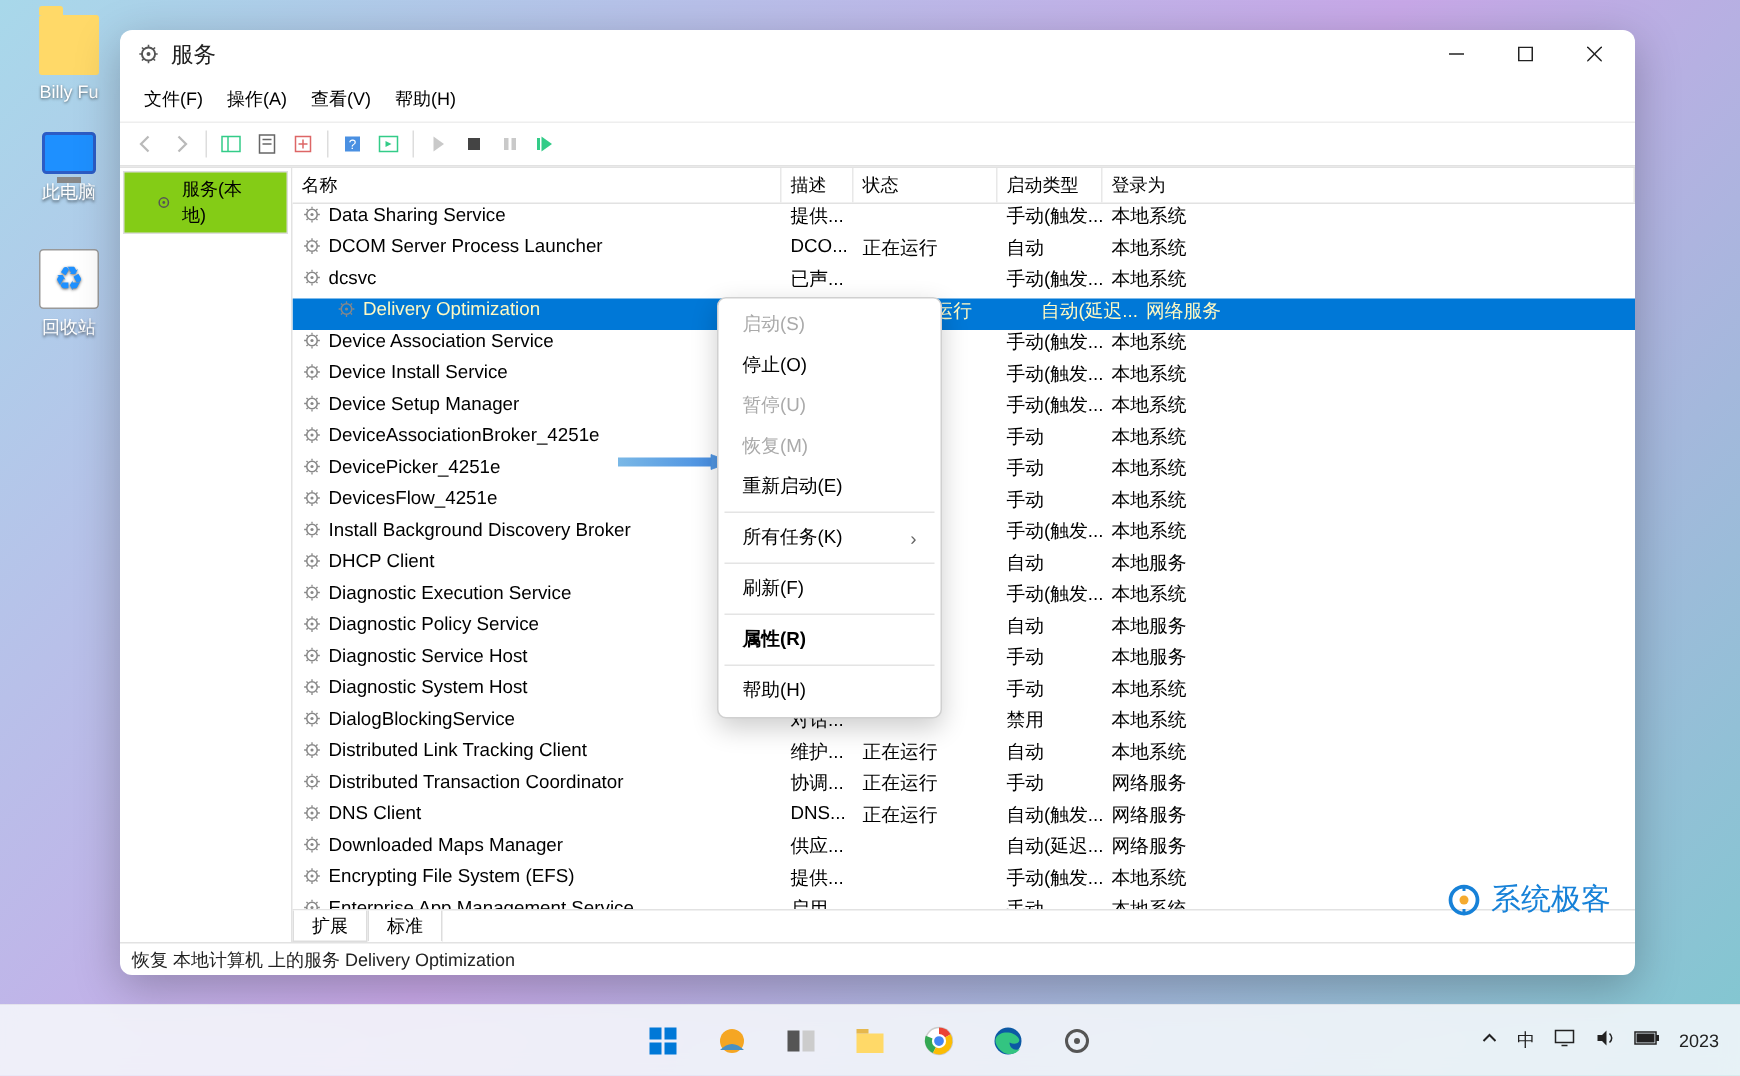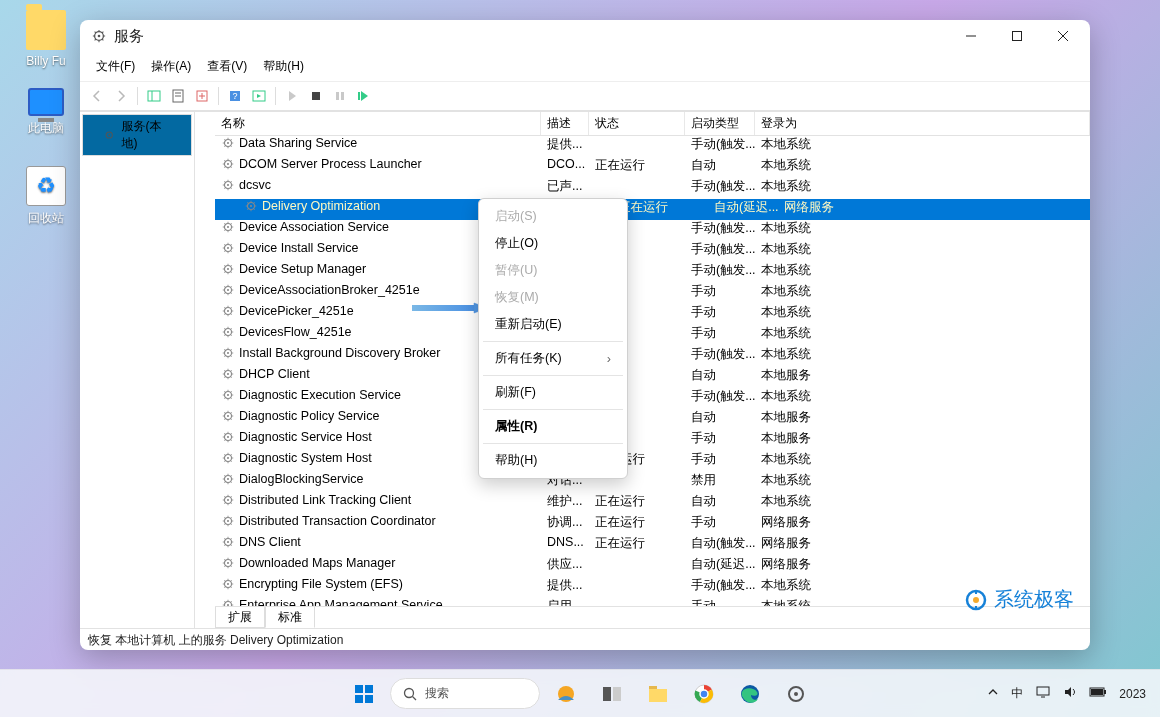--- a/index.html
+++ b/index.html
@@ -27,23 +27,23 @@
 .menubar span { padding: 4px 8px; cursor: pointer; }
 
 .toolbar { display: flex; align-items: center; padding: 3px 6px; border-bottom: 1px solid #e2e2e2; gap: 2px; }
 .tb-btn { width: 22px; height: 22px; display: flex; align-items: center; justify-content: center; border: 1px solid transparent; border-radius: 2px; cursor: pointer; }
 .tb-sep { width: 1px; height: 18px; background: #ddd; margin: 0 3px; }
 .tb-btn svg { width: 14px; height: 14px; }
 .tb-disabled { opacity: 0.45; pointer-events: none; }
 
 .body-split { flex: 1; display: flex; border-top: 1px solid #e2e2e2; min-height: 0; }
 .sidebar { width: 115px; border-right: 1px solid #e2e2e2; padding: 2px; font-size: 12px; }
-.side-node { padding: 3px 20px; display: flex; align-items: center; gap: 6px; background: #0369a1; border: 1px solid #ddd; }
-
-.list-pane { flex: 1; display: flex; flex-direction: column; min-height: 0; position: relative; margin-left: 20px; }
+.side-node { padding: 3px 20px; display: flex; align-items: center; gap: 6px; background: #84cc16; border: 1px solid #ddd; }
+
+.list-pane { flex: 1; display: flex; flex-direction: column; min-height: 0; position: relative; }
 .list-header { display: flex; border-bottom: 1px solid #e2e2e2; font-size: 12px; background: #fff; }
 .lh-col { border-right: 1px solid #e8e8e8; padding: 3px 6px; cursor: pointer; white-space: nowrap; overflow: hidden; text-overflow: ellipsis; }
 .c-name { width: 326px; } .c-desc { width: 48px; } .c-status { width: 96px; } .c-startup { width: 70px; } .c-logon { width: 70px; flex:1; }
 
 .list-body { flex: 1; overflow: hidden; font-size: 12.5px; }
 .list-row { display: flex; align-items: flex-start; height: 21px; cursor: default; }
 .list-row.selected { background: #0078d7; color: #fef9c3; padding-left: 23px; }
 .cell { padding: 0 6px; white-space: nowrap; overflow: hidden; text-overflow: ellipsis; display: flex; align-items: center; gap: 4px; }
 .cell.c-name { width: 326px; }
 .cell.c-desc { width: 48px; }
@@ -612,27 +612,20 @@
 
 <div class="taskbar">
   <div class="tb-center">
     <div class="task-icon start">
       <svg viewBox="0 0 22 22">
           <rect x="2" y="2" width="8" height="8" fill="#0078d7"></rect>
           <rect x="12" y="2" width="8" height="8" fill="#0078d7"></rect>
           <rect x="2" y="12" width="8" height="8" fill="#0078d7"></rect>
           <rect x="12" y="12" width="8" height="8" fill="#0078d7"></rect>
         </svg>
-    </div>
-    <div class="search-box">
-      <svg width="14" height="14" viewBox="0 0 14 14">
-          <circle cx="6" cy="6" r="4.5" fill="none" stroke="#555" stroke-width="1.3"></circle>
-          <line x1="9.5" y1="9.5" x2="13" y2="13" stroke="#555" stroke-width="1.3"></line>
-        </svg>
-      <span>搜索</span>
     </div>
     <div class="task-icon">
         <svg viewBox="0 0 24 24">
           <circle cx="12" cy="12" r="8" fill="#f5a623"></circle>
           <path d="M4 18 Q12 10 20 18" fill="#4a90c2"></path>
         </svg>
       </div>
     <div class="task-icon">
         <svg viewBox="0 0 24 24">
           <rect x="3" y="5" width="8" height="14" fill="#555"></rect>

